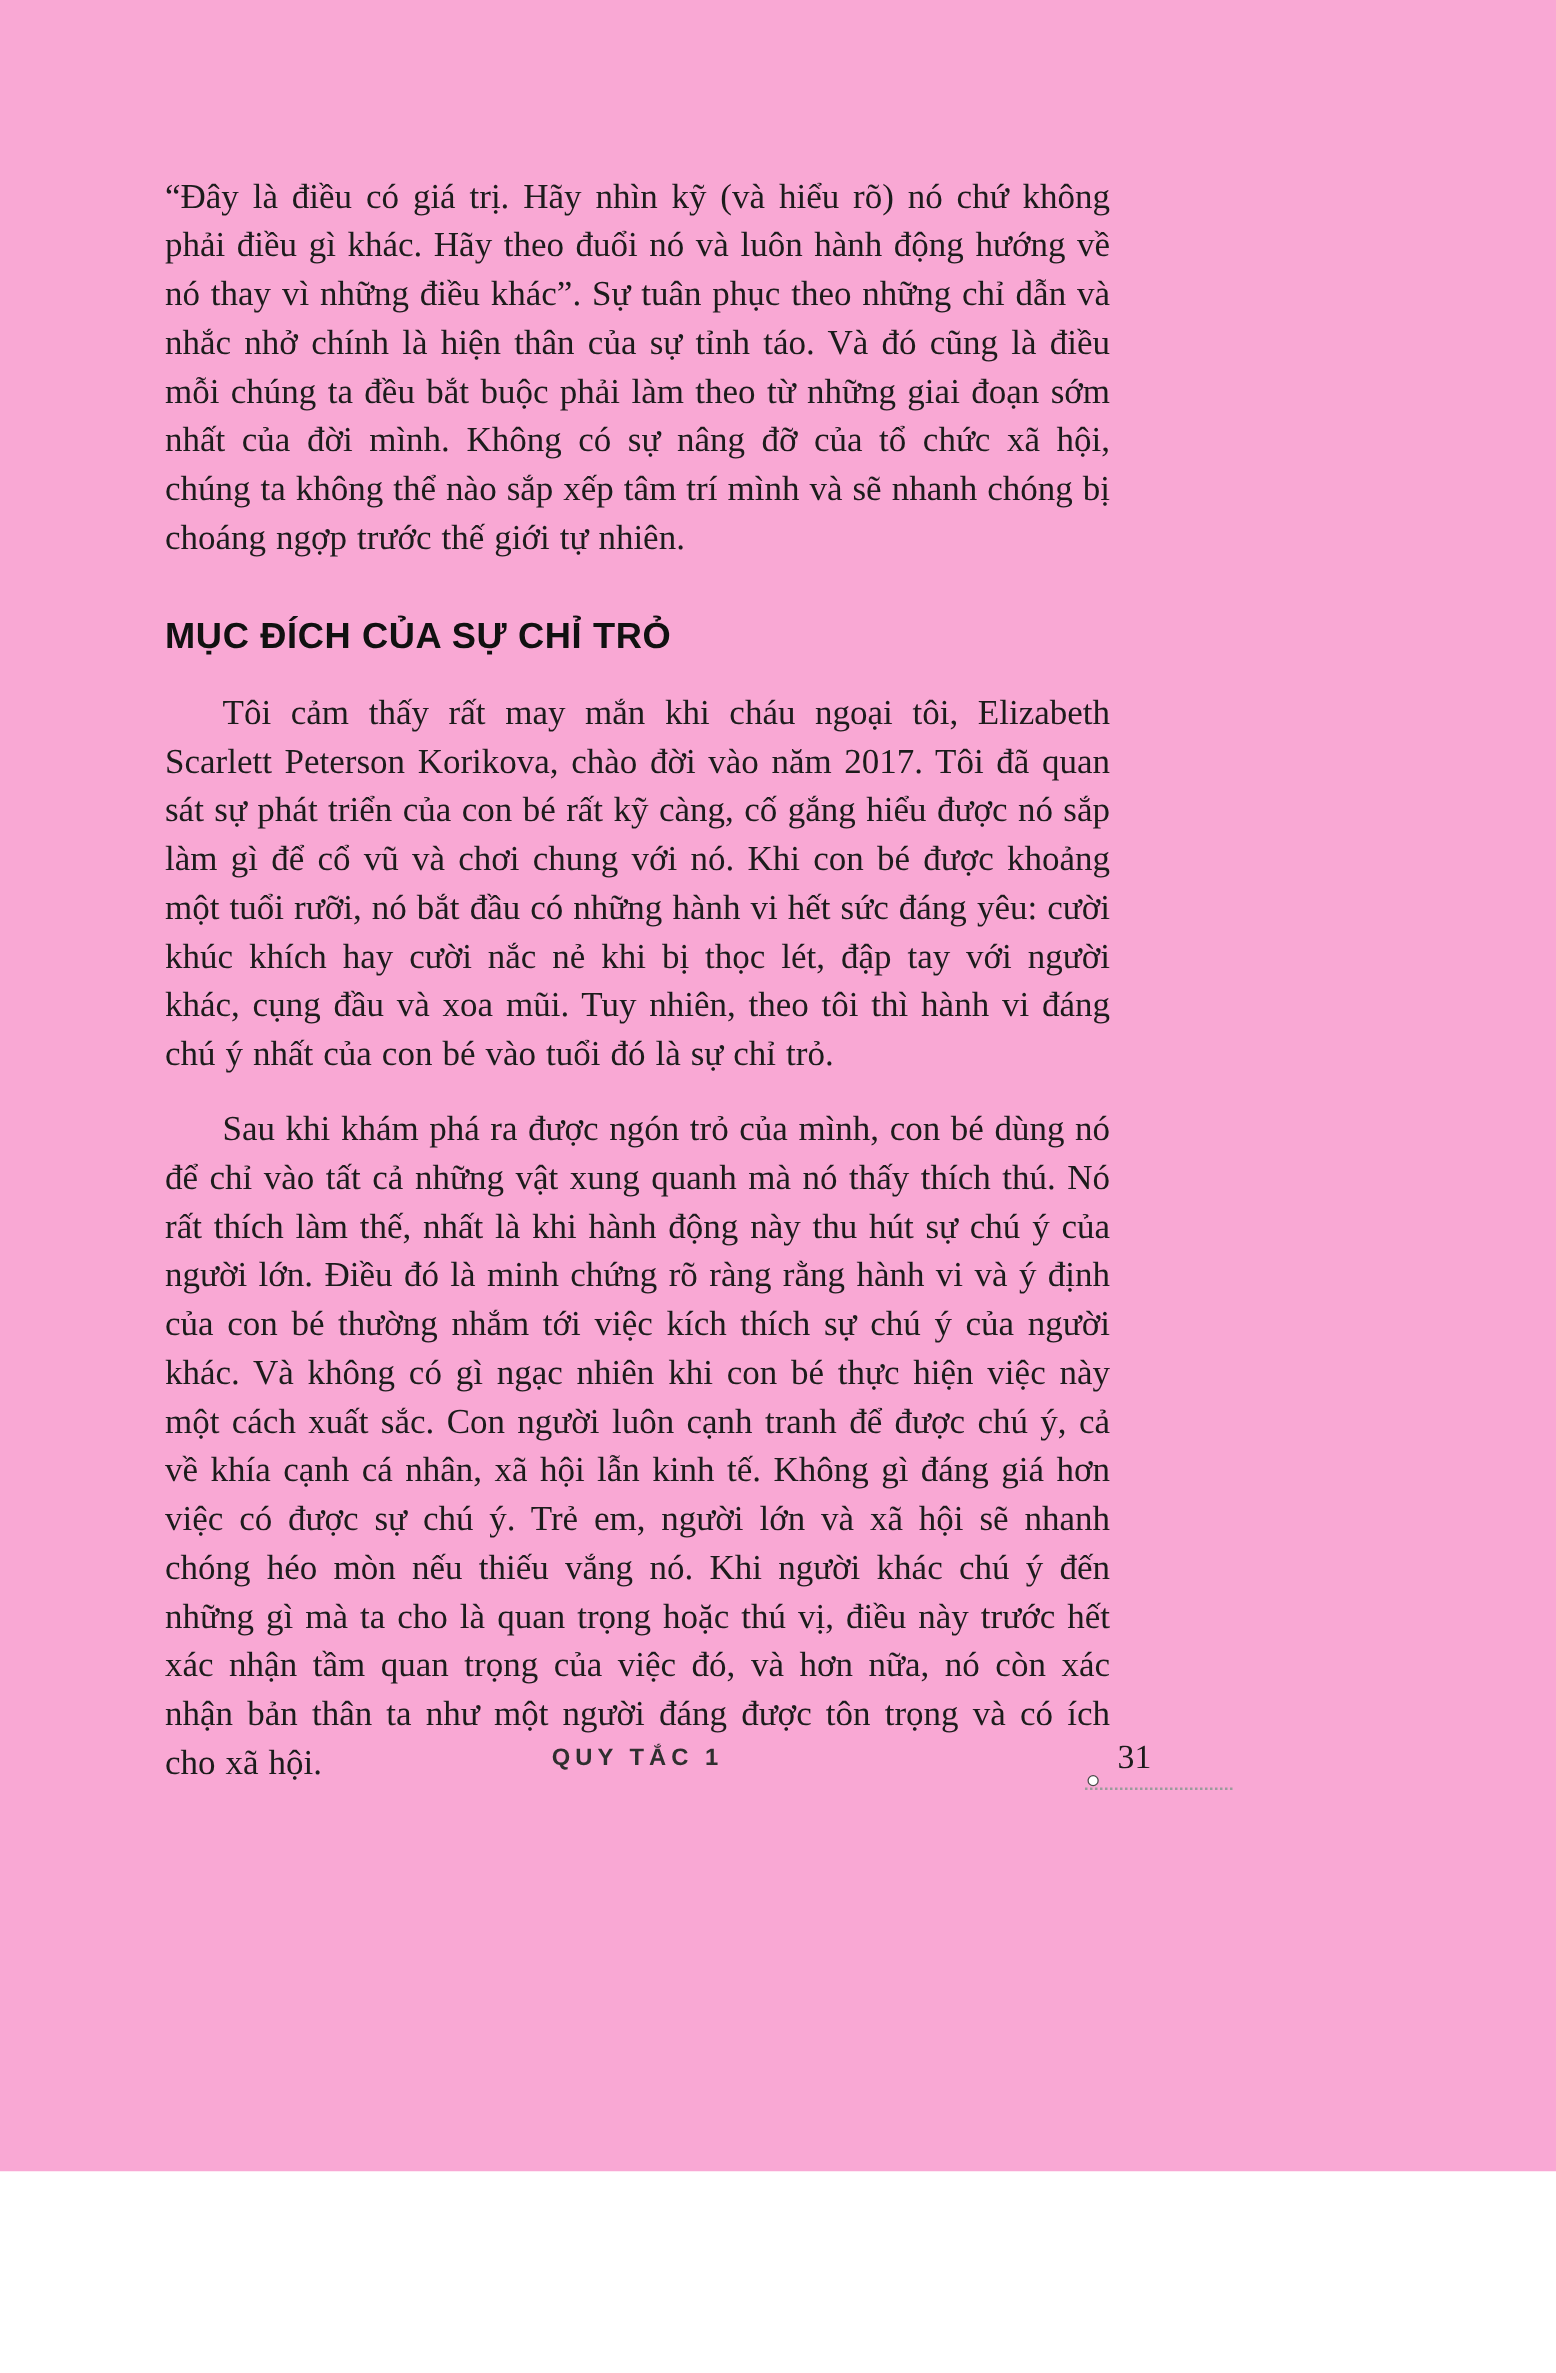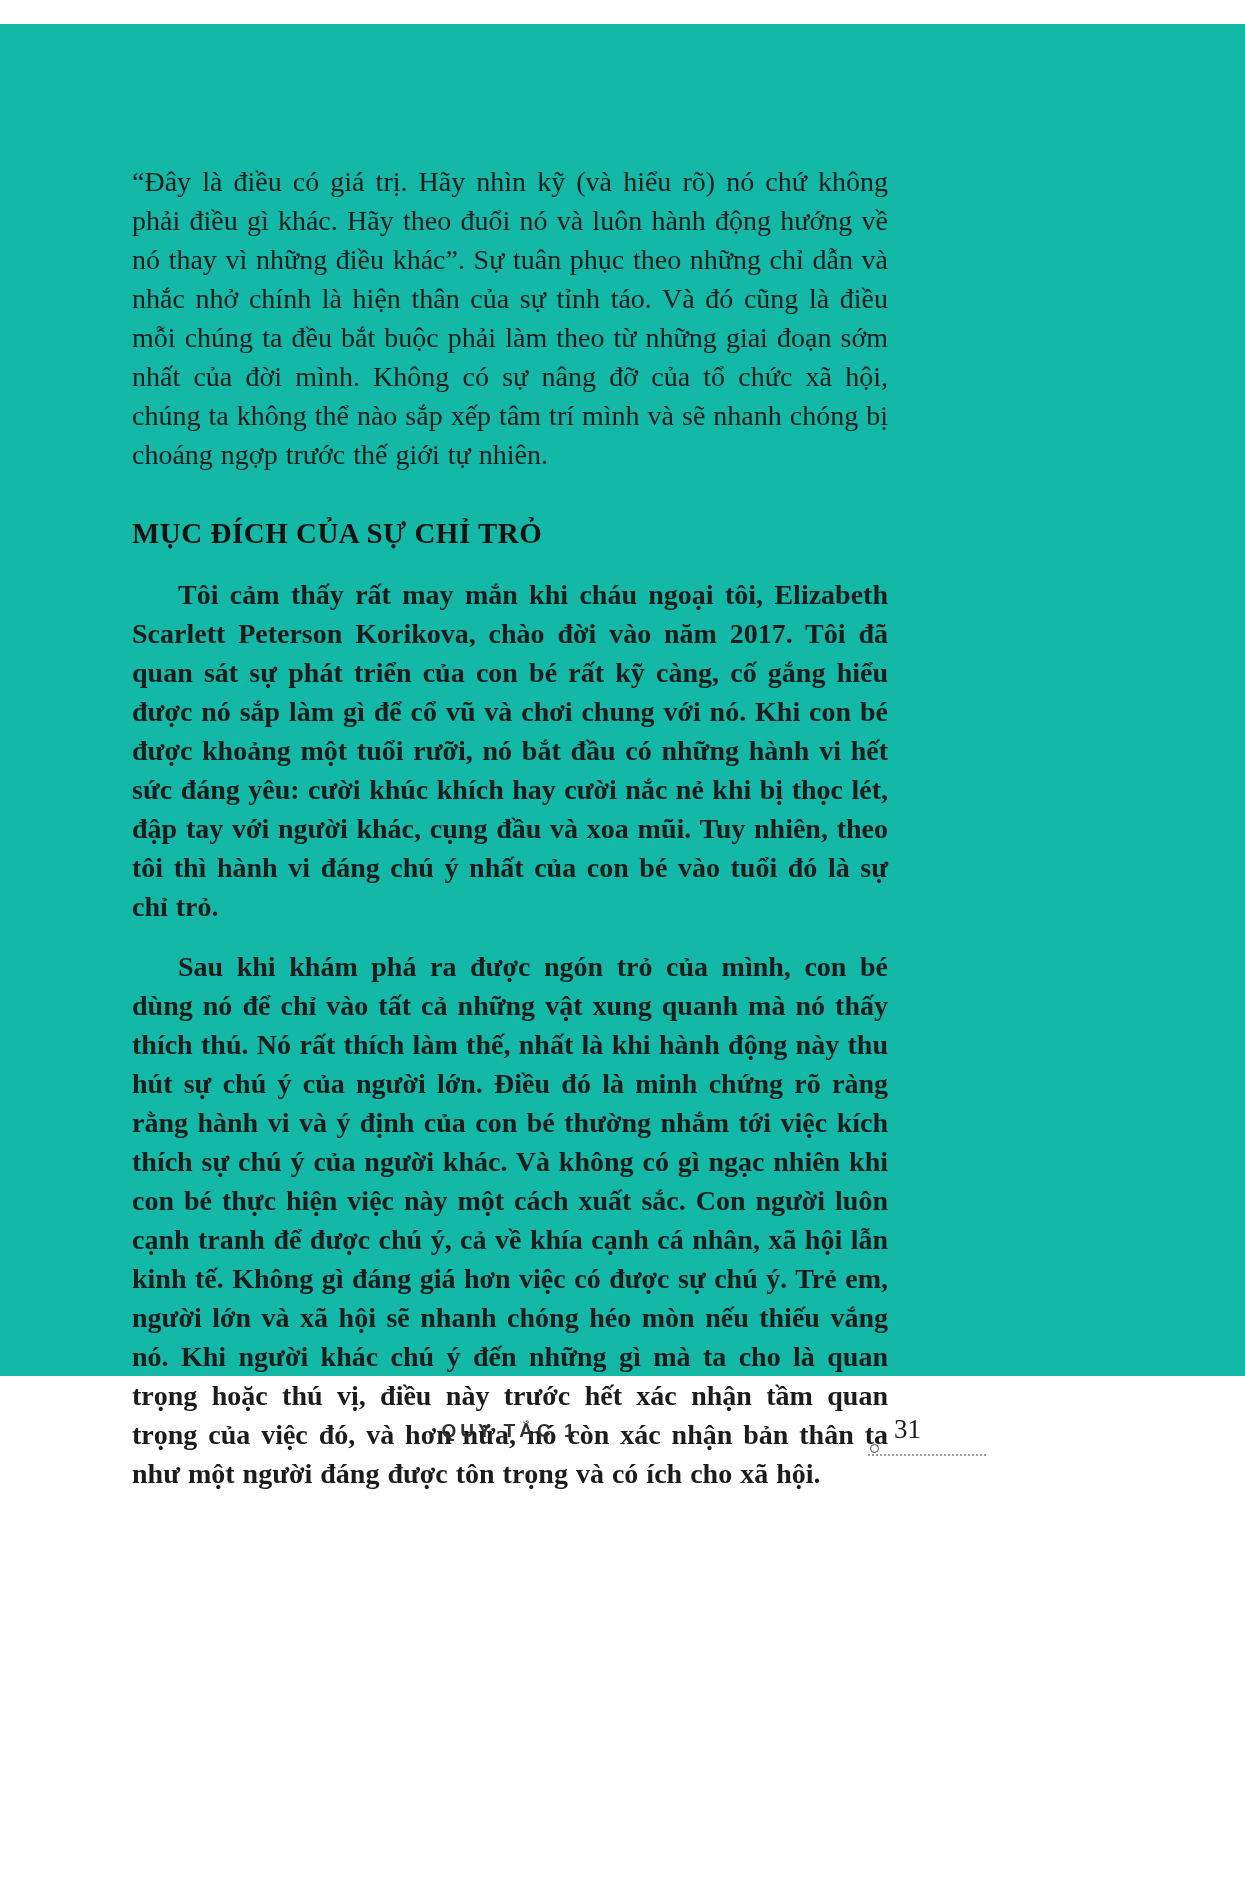--- a/index.html
+++ b/index.html
@@ -12,44 +12,42 @@
     height: 1898px;
     position: relative;
     font-family: "Liberation Serif", serif;
     color: #1c1c1c;
     overflow: hidden;
   }
   .page {
     position: absolute;
     left: 0; top: 0;
     width: 1245px;
-    height: 1352px;
-    background: #14b8a6;
-    margin-top: 24px;
+    height: 1737px;
+    background: #f9a8d4;
   }
   .content {
     position: absolute;
     left: 132px;
     top: 138px;
     width: 756px;
   }
   .para {
     font-size: 28px;
     line-height: 39px;
     text-align: justify;
     text-justify: inter-word;
     margin: 0 0 21px 0;
     word-spacing: 1px;
   }
   .para.indent {
     text-indent: 46px;
-    font-weight: bold;
   }
   .section-heading {
-    font-family: Liberation Serif, serif;
+    font-family: Liberation Sans, sans-serif;
     font-weight: 700;
     font-size: 29px;
     line-height: 34px;
     letter-spacing: 0.5px;
     color: #111111;
     margin: 42px 0 25px 0;
   }
   .footer {
     position: absolute;
     left: 0;

